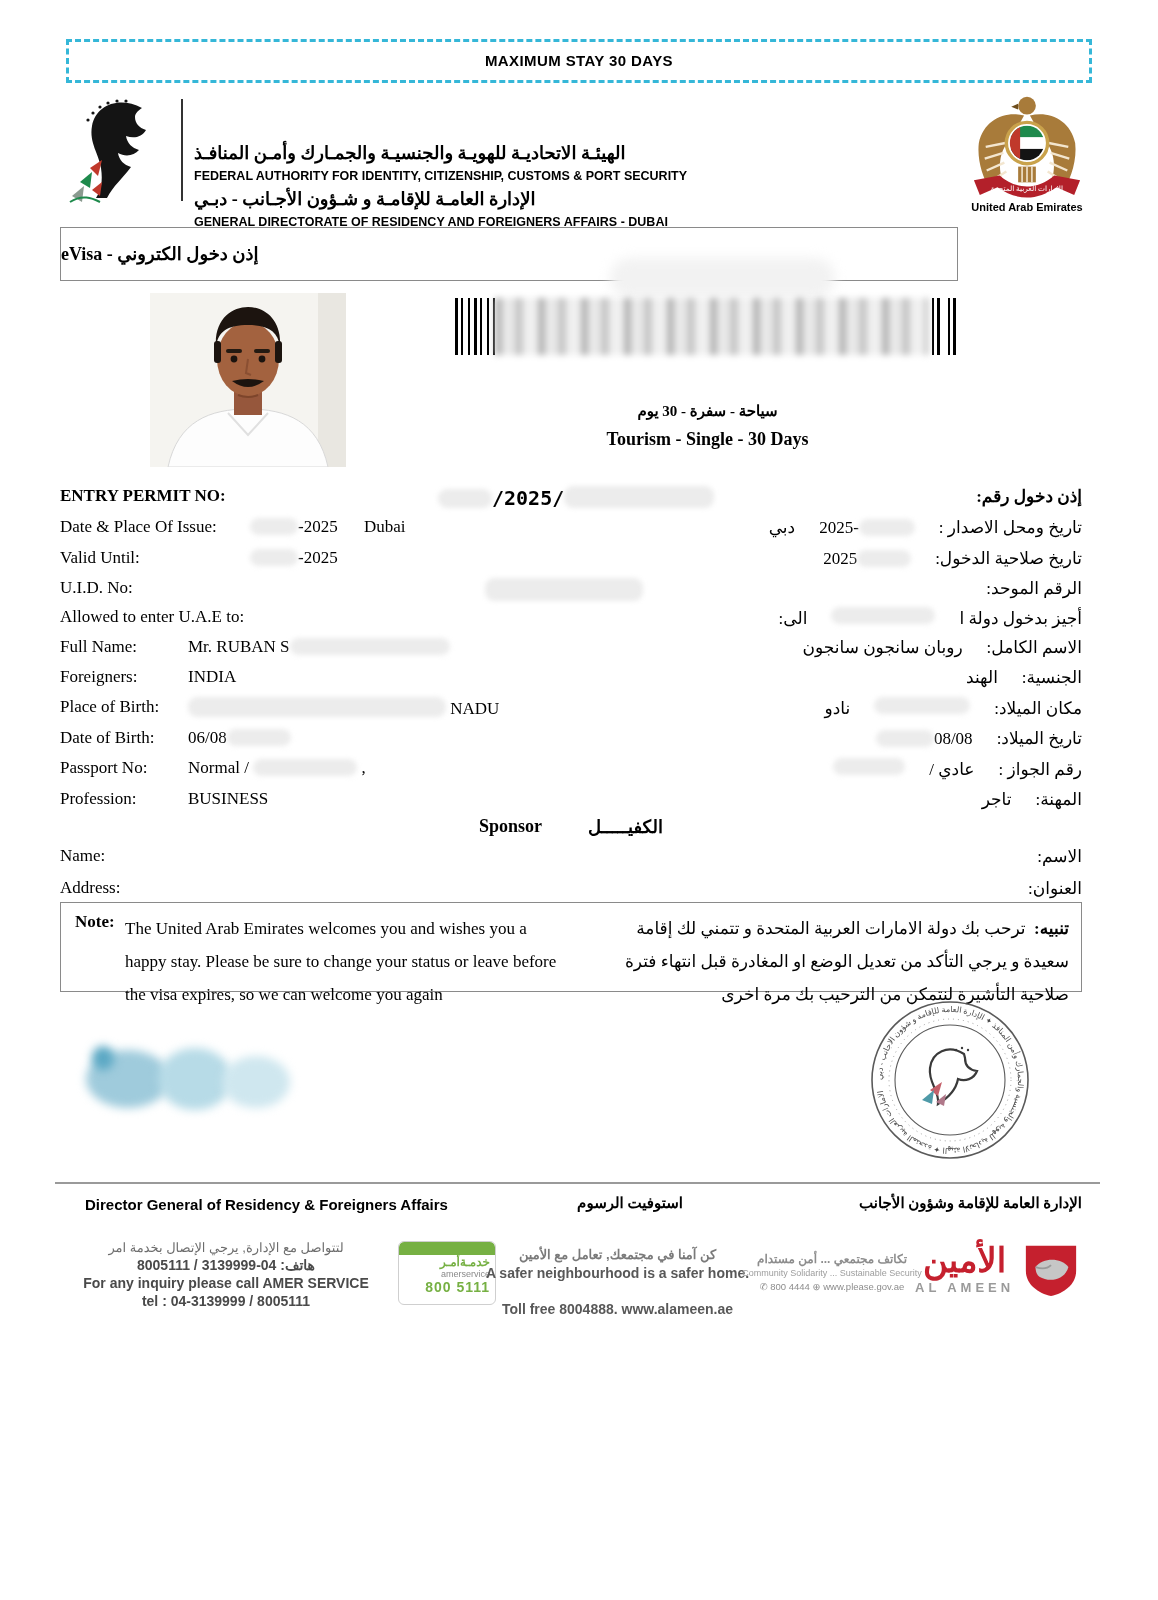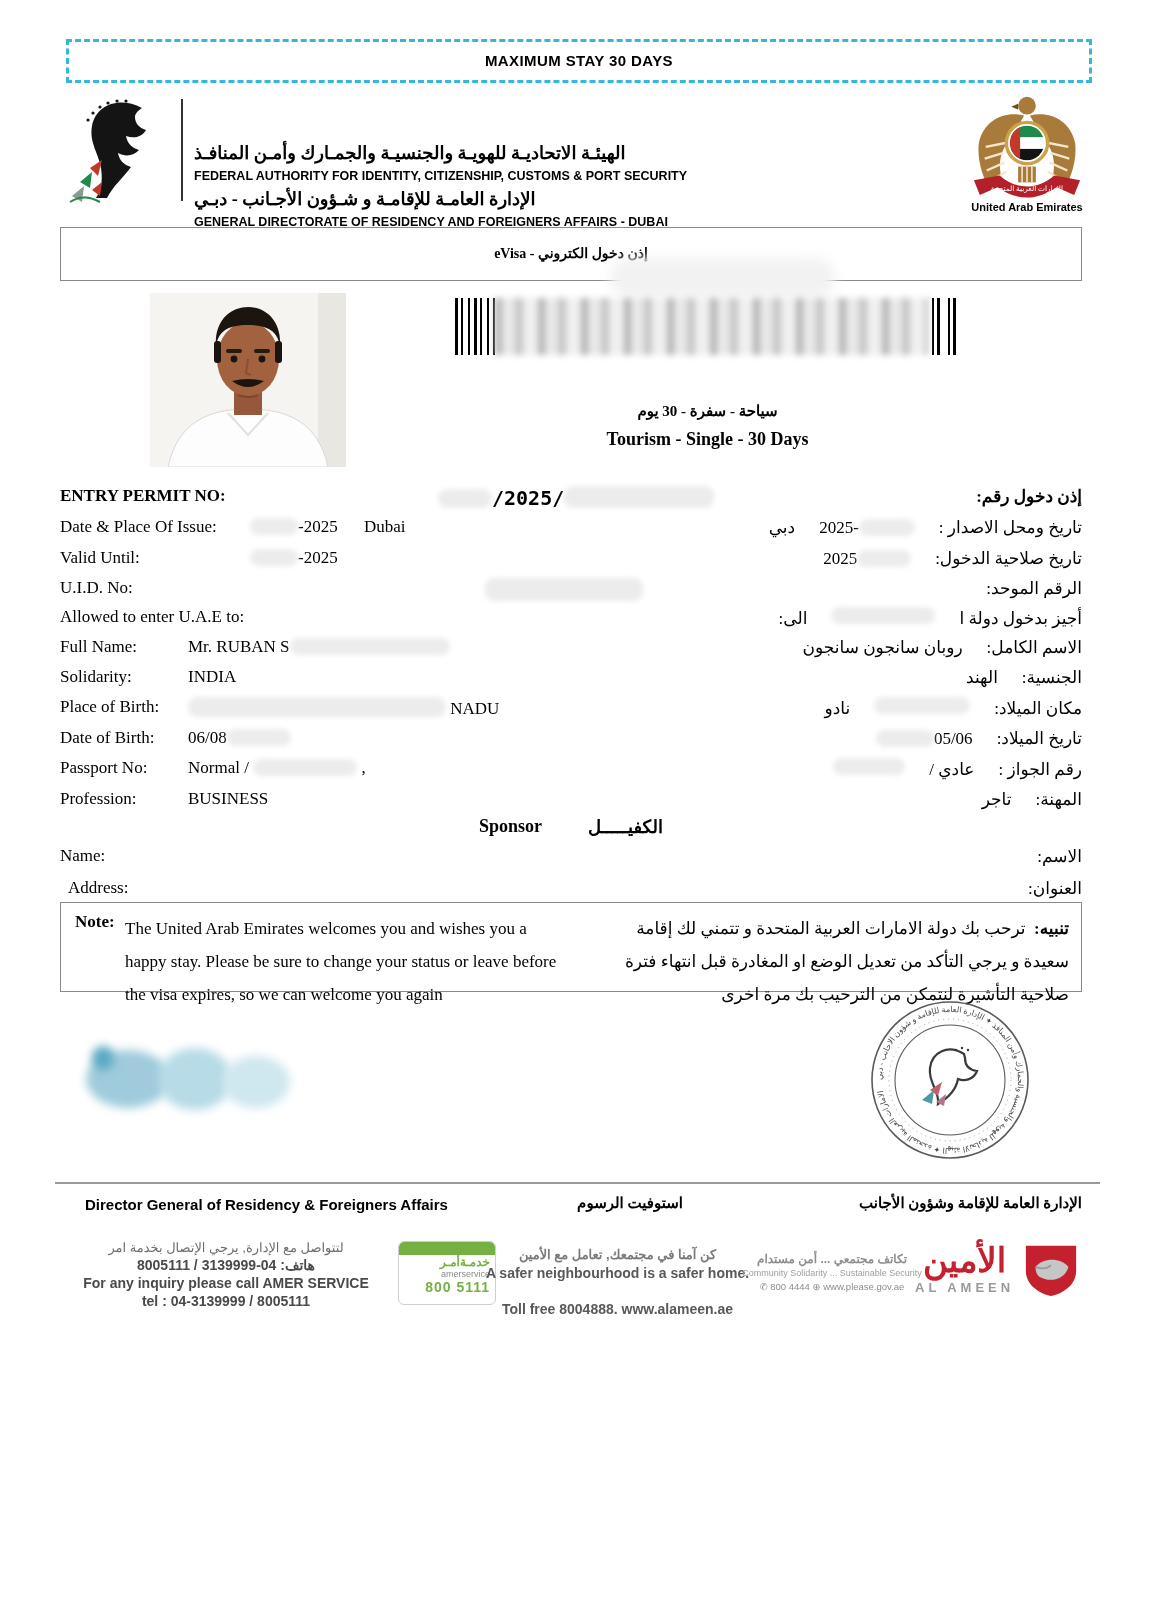--- a/index.html
+++ b/index.html
@@ -15,21 +15,21 @@
   .banner { left:66px; top:39px; width:1026px; height:44px; border:3px dashed #35b7d8; text-align:center; line-height:38px; font-size:15px; letter-spacing:.4px; }
 
   
   .hdr-divider { left:181px; top:99px; width:0; height:102px; border-left:2px solid #333; }
   .hdr-text { left:194px; top:100px; width:520px;margin-top:40px; }
   .hdr-ar { font-size:18px; font-weight:bold; line-height:27px; direction:rtl; text-align:left; white-space:nowrap; }
   .hdr-en { font-size:12.5px; font-weight:bold; line-height:19px; font-family:"Liberation Sans", sans-serif; white-space:nowrap; }
   .emblem-cap { left:962px; top:201px; width:130px; text-align:center; font-size:11px; font-weight:bold; }
 
   
-  .evisa-box { left:60px; top:227px; width:1022px; height:54px; border:1px solid #8a8a8a; text-align:center; line-height:52px; font-size:14px; font-weight:bold; }
+  .evisa-box { left:60px; top:227px; width:898px; height:54px; border:1px solid #8a8a8a; text-align:left; line-height:52px; font-size:18px; font-weight:bold; }
   .smudge { left:610px; top:258px; width:225px; height:40px; background:#f2f2f2; border-radius:20px; filter:blur(6px); }
 
   
   .barcode { left:455px; top:298px; width:505px; height:57px; display:flex; }
   .bc-edge-l { width:40px; height:100%; background:repeating-linear-gradient(90deg,#000 0 3px,#fff 3px 6px,#000 6px 8px,#fff 8px 13px,#000 13px 15px,#fff 15px 19px); }
   .bc-edge-r { width:32px; height:100%; background:repeating-linear-gradient(90deg,#fff 0 4px,#000 4px 6px,#fff 6px 9px,#000 9px 12px,#fff 12px 16px); }
   .bc-mid { flex:1; height:100%; background:repeating-linear-gradient(90deg,#b5b5b5 0 7px,#e9e9e9 7px 20px,#c6c6c6 20px 28px,#f0f0f0 28px 43px); filter:blur(3px); }
 
   .vtype { left:455px; top:402px; width:505px; text-align:center; }
   .vtype-ar { font-size:15px; font-weight:bold; direction:rtl; }
@@ -234,21 +234,21 @@
     <span class="l-val" style="left:128px">
       <span>Mr. RUBAN S</span><span class="redact" style="width:160px"></span>
     </span>
     <span class="rside">
       <span>الاسم الكامل:</span>
       <span>روبان سانجون سانجون</span>
     </span>
   </div>
 
   <div class="drow" style="top:667px">
-    <span class="l-lab" style="left:0">Solidarity:</span>
+    <span class="l-lab" style="left:0">Foreigners:</span>
     <span class="l-val" style="left:128px">INDIA</span>
     <span class="rside">
       <span>الجنسية:</span>
       <span>الهند</span>
     </span>
   </div>
 
   <div class="drow" style="top:697px">
     <span class="l-lab" style="left:0">Place of Birth:</span>
     <span class="l-val" style="left:128px">
@@ -262,21 +262,21 @@
     </span>
   </div>
 
   <div class="drow" style="top:728px">
     <span class="l-lab" style="left:0">Date of Birth:</span>
     <span class="l-val" style="left:128px">
       <span>06/08</span><span class="redact" style="width:64px"></span>
     </span>
     <span class="rside">
       <span>تاريخ الميلاد:</span>
-      <span class="ltrseg"><span class="redact" style="width:58px"></span><span>05/06</span></span>
+      <span class="ltrseg"><span class="redact" style="width:58px"></span><span>08/08</span></span>
     </span>
   </div>
 
   <div class="drow" style="top:758px">
     <span class="l-lab" style="left:0">Passport No:</span>
     <span class="l-val" style="left:128px">
       <span>Normal /</span>
       <span class="redact" style="width:104px"></span>
       <span>,</span>
     </span>
@@ -301,21 +301,21 @@
     <span dir="rtl">الكفيـــــل</span>
   </div>
 
   <div class="drow" style="top:846px">
     <span class="l-lab" style="left:0">Name:</span>
     <span class="rside">
         <span>الاسم:</span>
       </span>
   </div>
   <div class="drow" style="top:878px">
-    <span class="l-lab" style="left:8px">Address:</span>
+    <span class="l-lab" style="left:0">Address:</span>
     <span class="rside">
         <span>العنوان:</span>
       </span>
   </div>
 
   <div class="abs notebox">
     <span class="note-en-lab">Note:</span>
     <div class="note-en-txt">The United Arab Emirates welcomes you and wishes you a happy stay. Please be sure to change your status or leave before the visa expires, so we can welcome you again</div>
     <div class="note-ar-txt"><b>تنبيه:</b>&nbsp;&nbsp;<span>ترحب بك دولة الامارات العربية المتحدة و تتمني لك إقامة سعيدة و يرجي التأكد من تعديل الوضع او المغادرة قبل انتهاء فترة صلاحية التأشيرة لنتمكن من الترحيب بك مرة اخرى</span></div>
   </div>

